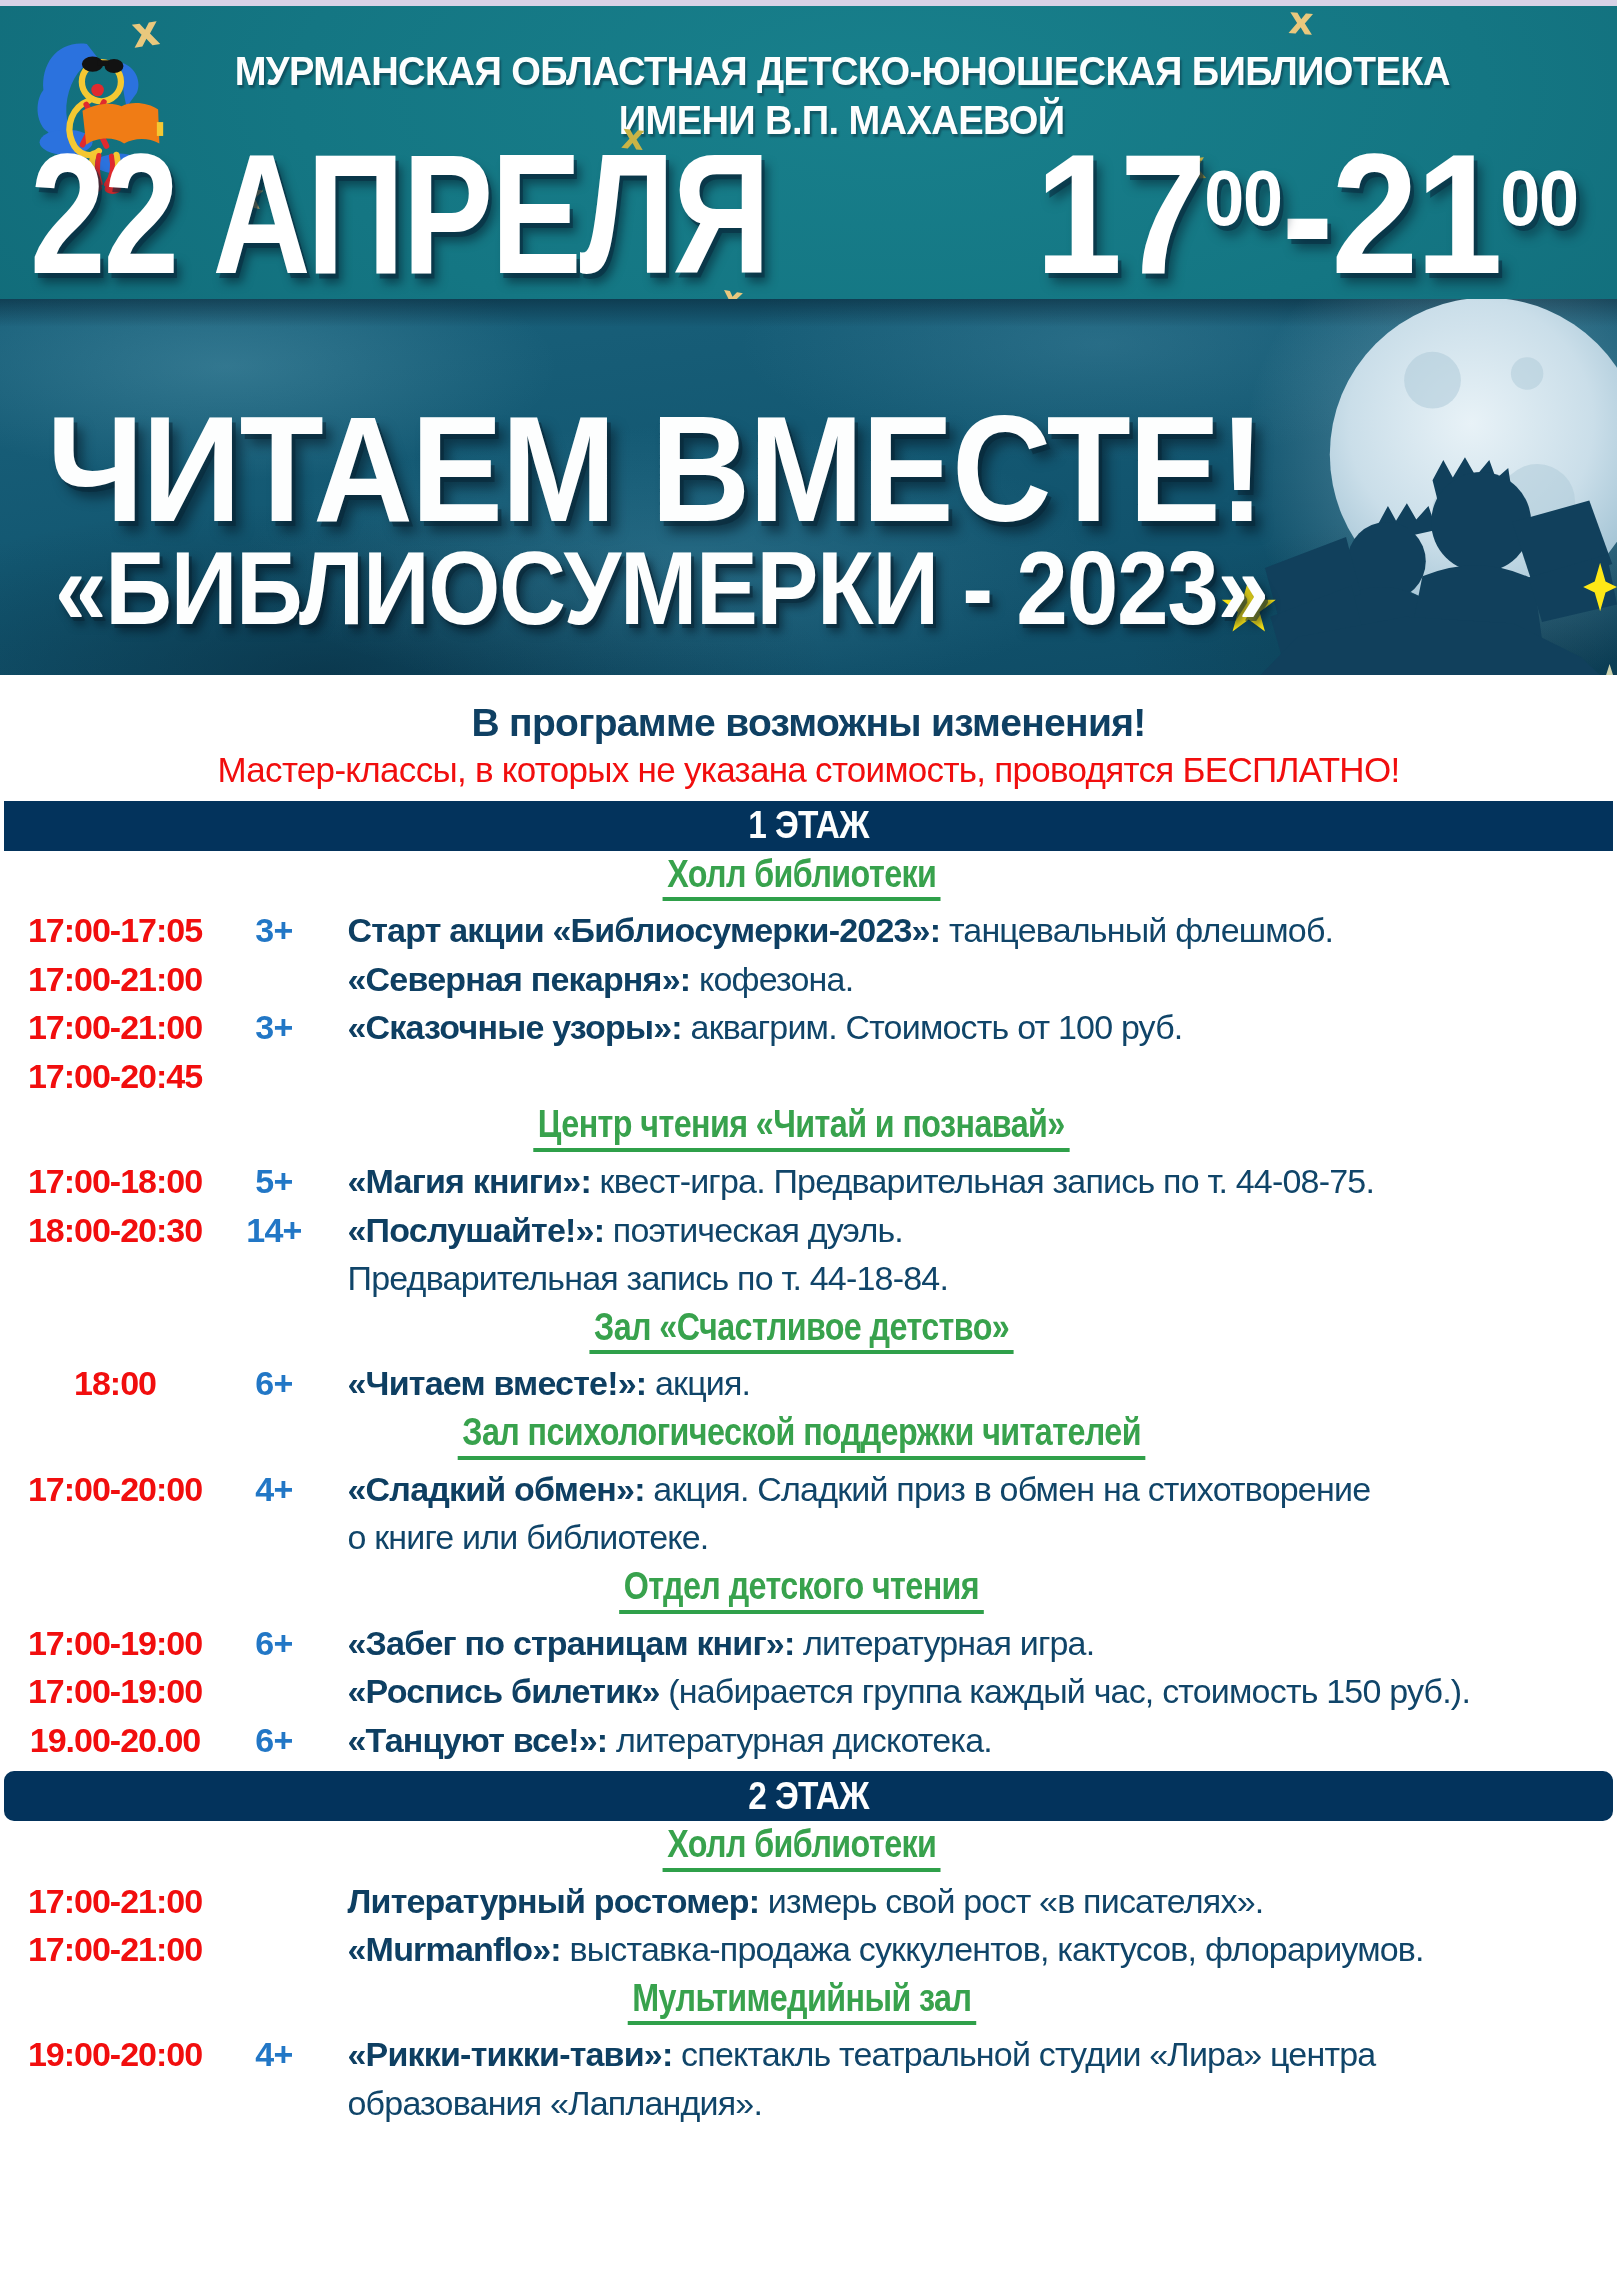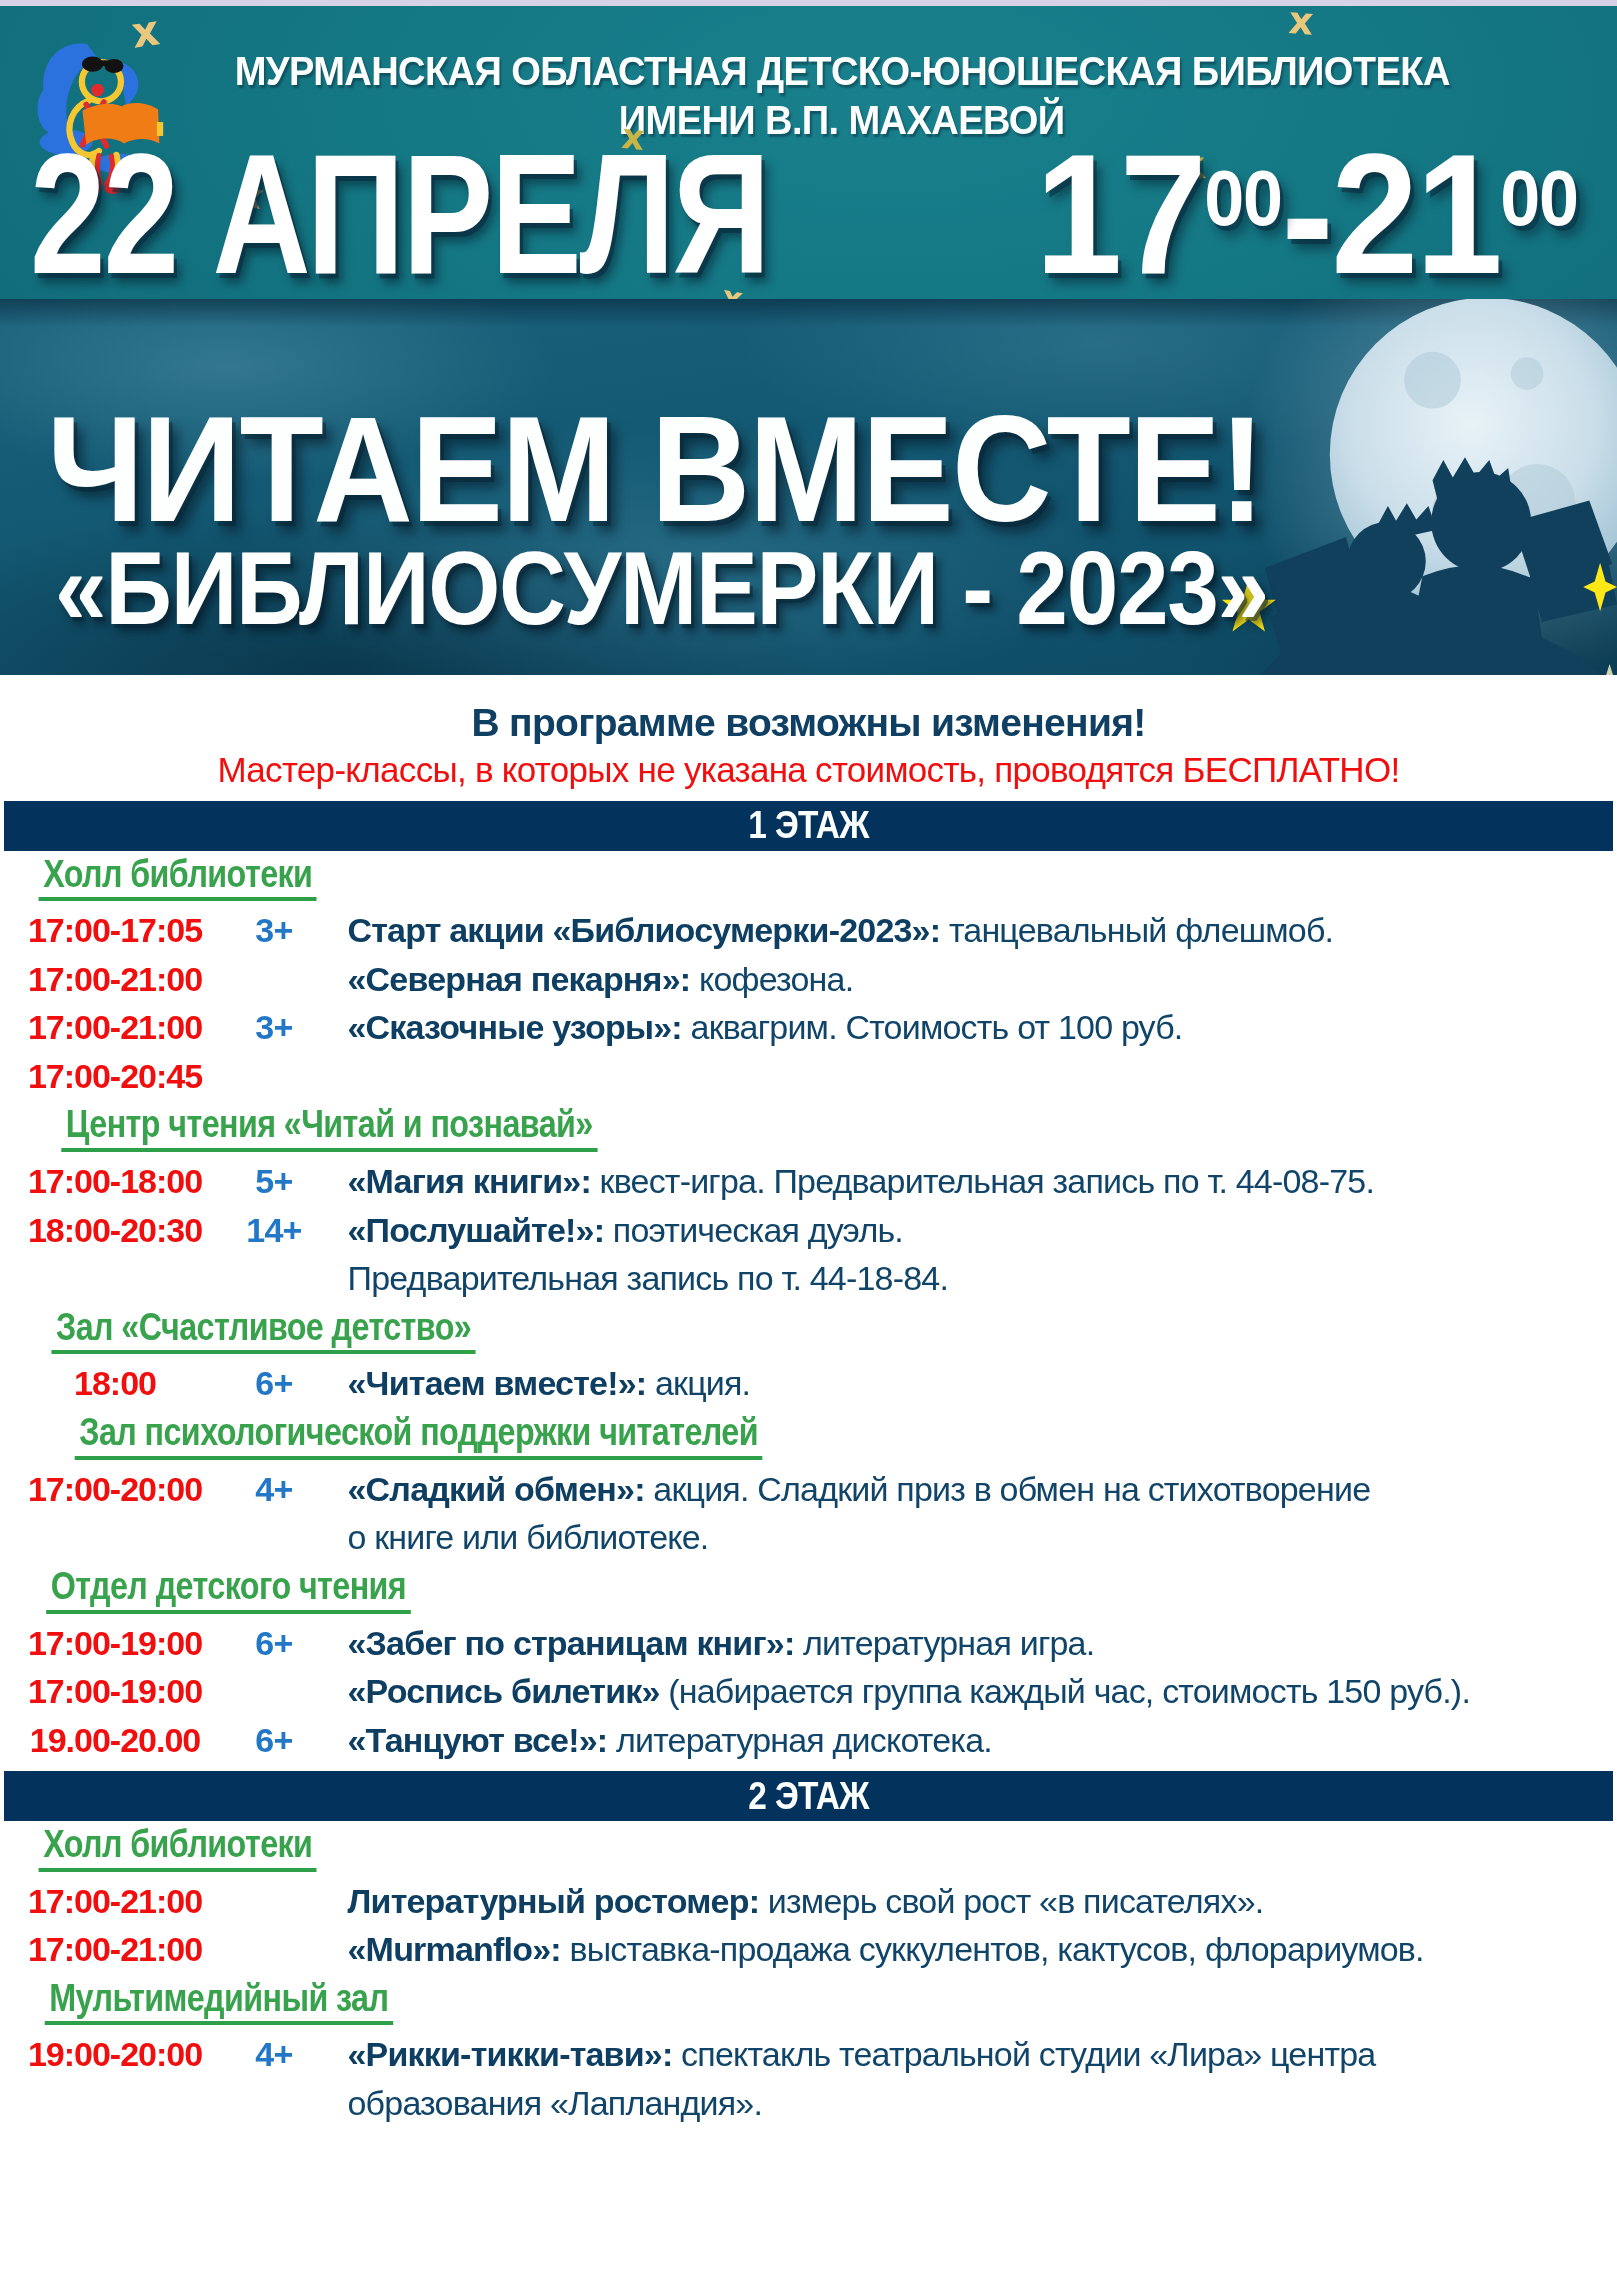--- a/index.html
+++ b/index.html
@@ -55,22 +55,22 @@
 
   
   .notice{text-align:center;padding-top:27px;}
   .notice-main{color:#0F4063;font-size:39px;font-weight:bold;line-height:42px;letter-spacing:-0.7px;}
   .notice-sub{color:#F10E0E;font-size:35px;line-height:38px;margin-top:6.8px;letter-spacing:-0.7px;}
 
   
   .floor-bar{background:#03335C;color:#FDFEFE;text-align:center;font-size:38px;font-weight:bold;
      line-height:41px;padding:4.7px 0;margin:12px 4px 5.4px 4px;}
   .floor-bar .cond{display:inline-block;transform:scaleX(.88);letter-spacing:-0.7px;}
-  .floor2-gap{margin-top:9.5px;}
-  .section-title{margin:5.4px 0 12px 0;}
+  .floor2-gap{margin-top:9.5px;border-radius:10px;}
+  .section-title{text-align:center;margin:5.4px 0 12px 0;}
   .section-title span{display:inline-block;font-size:38px;font-weight:bold;color:#38A24D;
      line-height:34px;padding:0 5.4px 6.8px 5.4px;border-bottom:4px solid #2FA04A;
      transform:scaleX(.85);transform-origin:center top;letter-spacing:-0.7px;}
   .schedule{padding:0 27px 0 13.5px;}
   .row{display:flex;align-items:flex-start;margin-bottom:13.5px;}
   .col-time{flex:none;width:203px;text-align:center;color:#F10E0E;font-weight:bold;
      font-size:34px;line-height:35px;letter-spacing:-1px;}
   .col-age{flex:none;width:115px;text-align:center;color:#2277C6;font-weight:bold;
      font-size:34px;line-height:35px;letter-spacing:-0.7px;}
   .col-text{flex:1;padding-left:16px;padding-right:20px;color:#104569;

